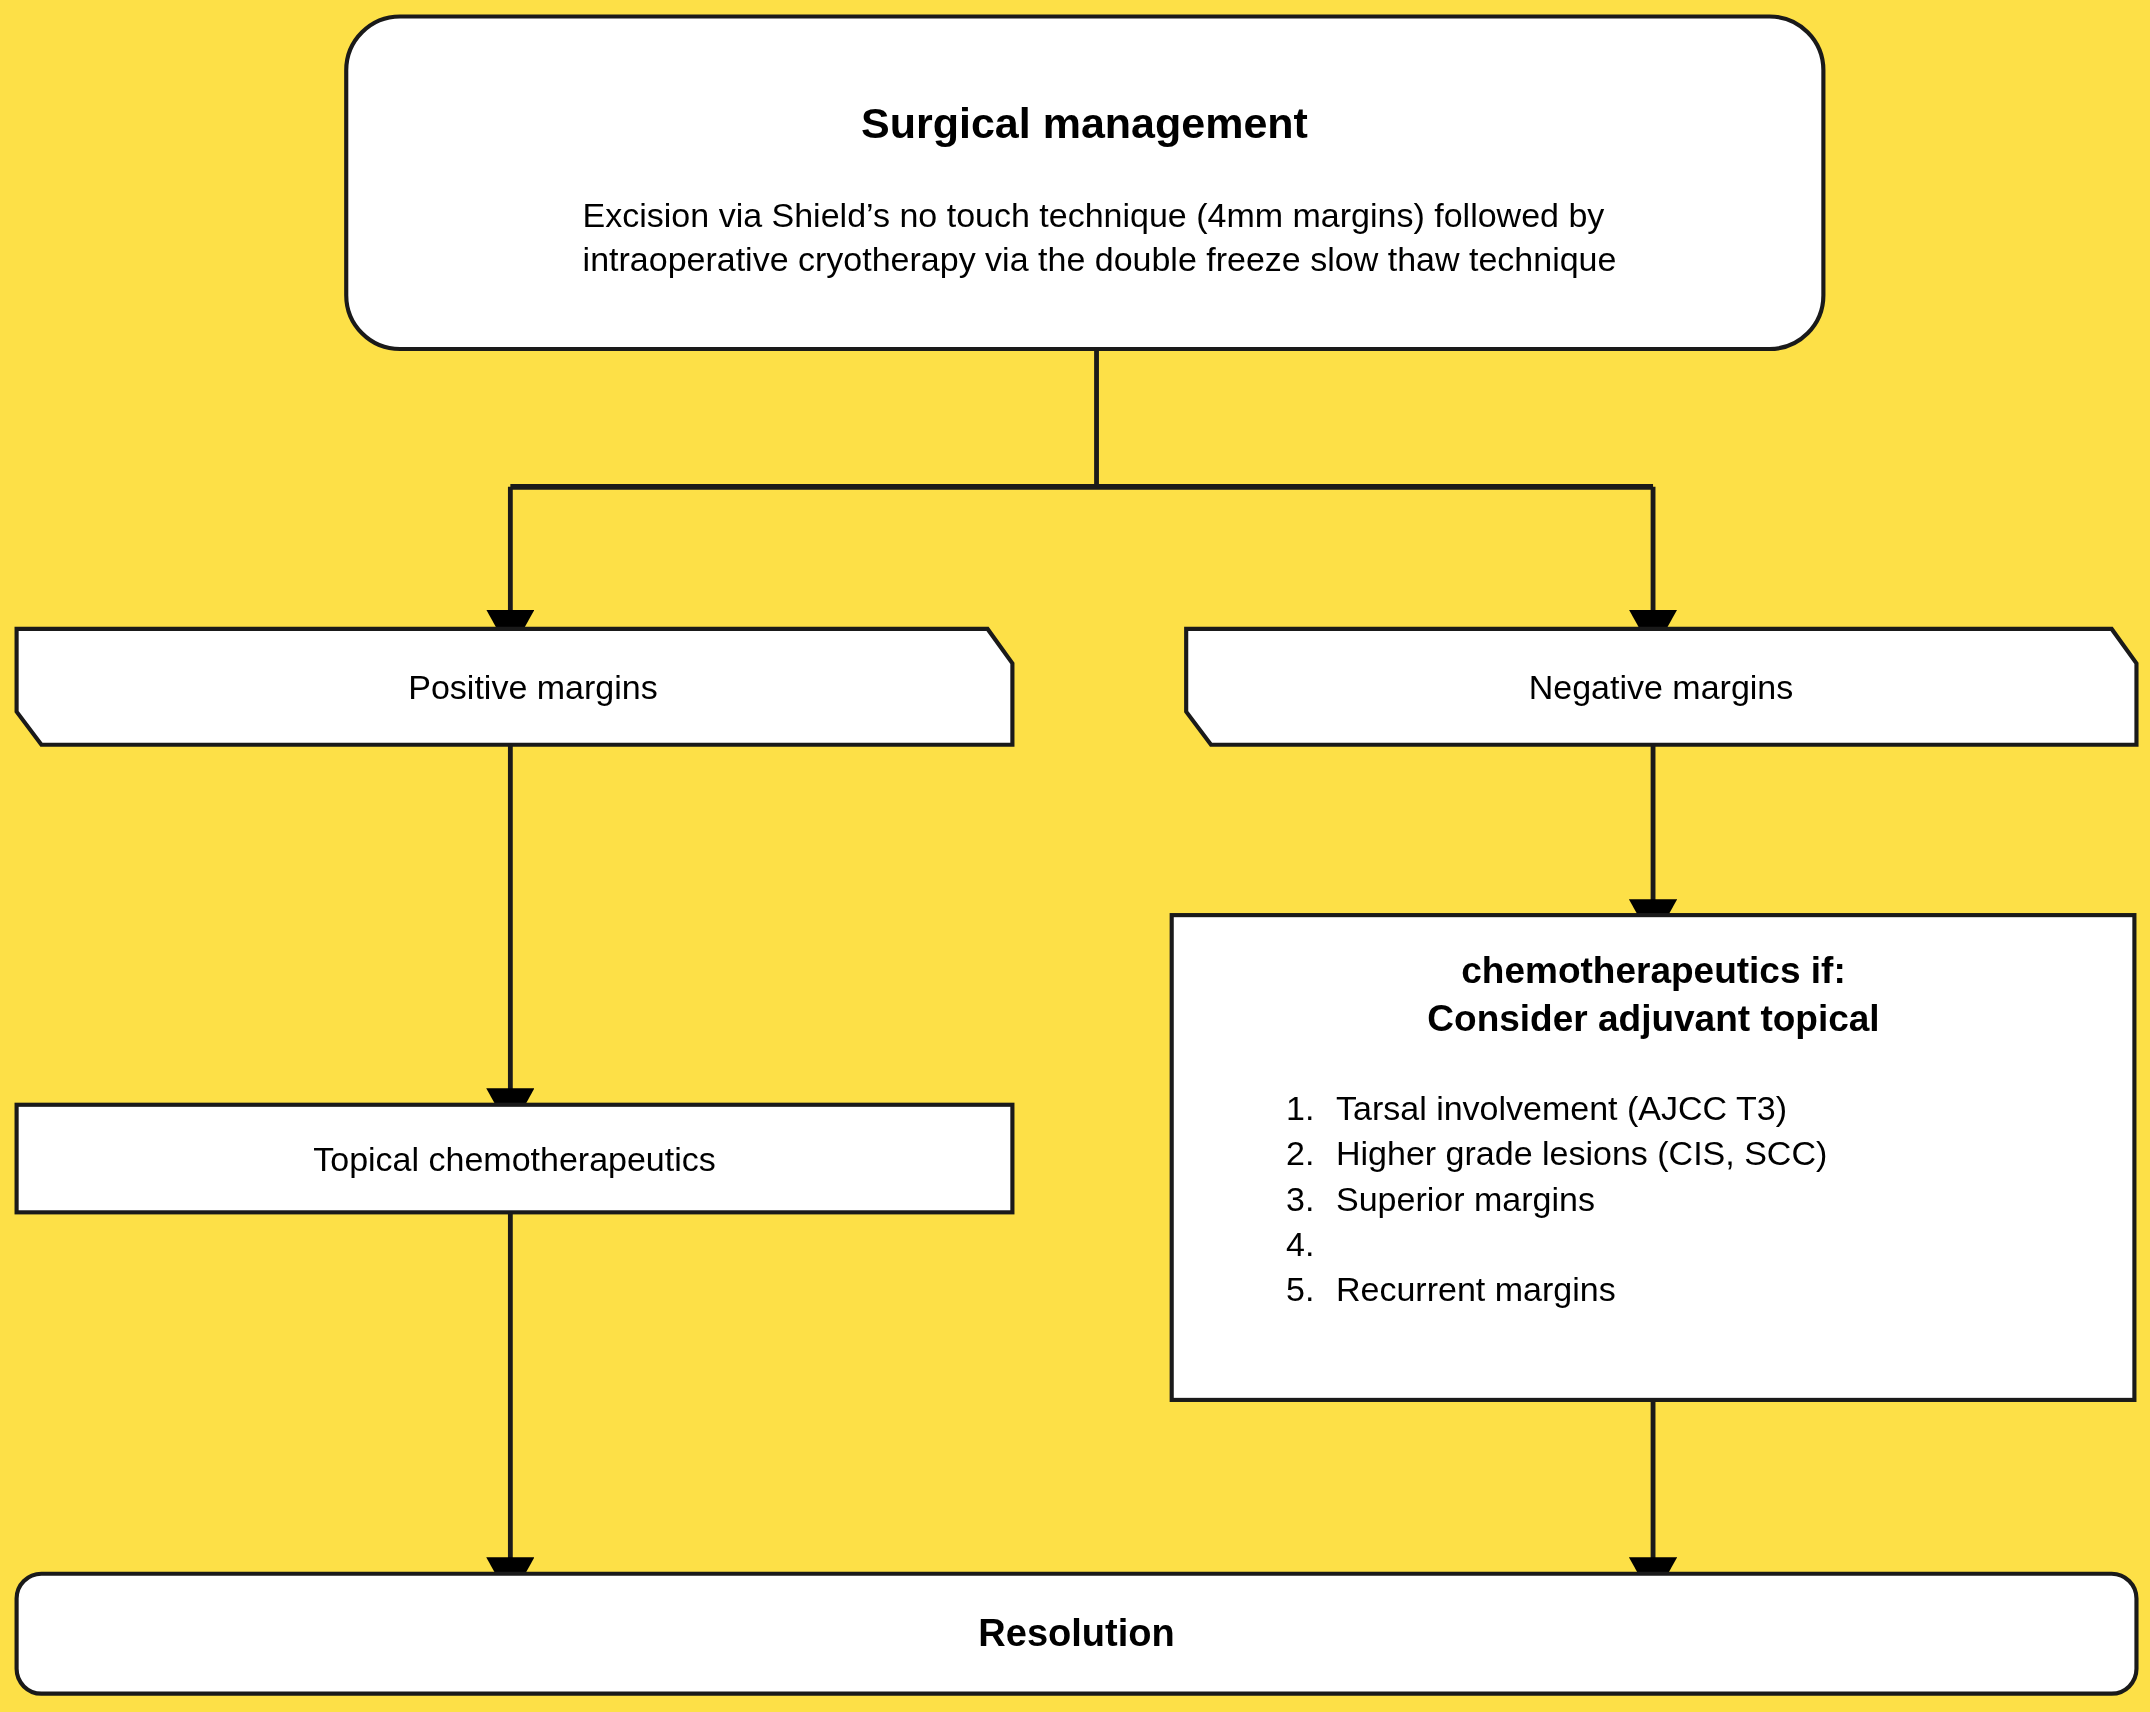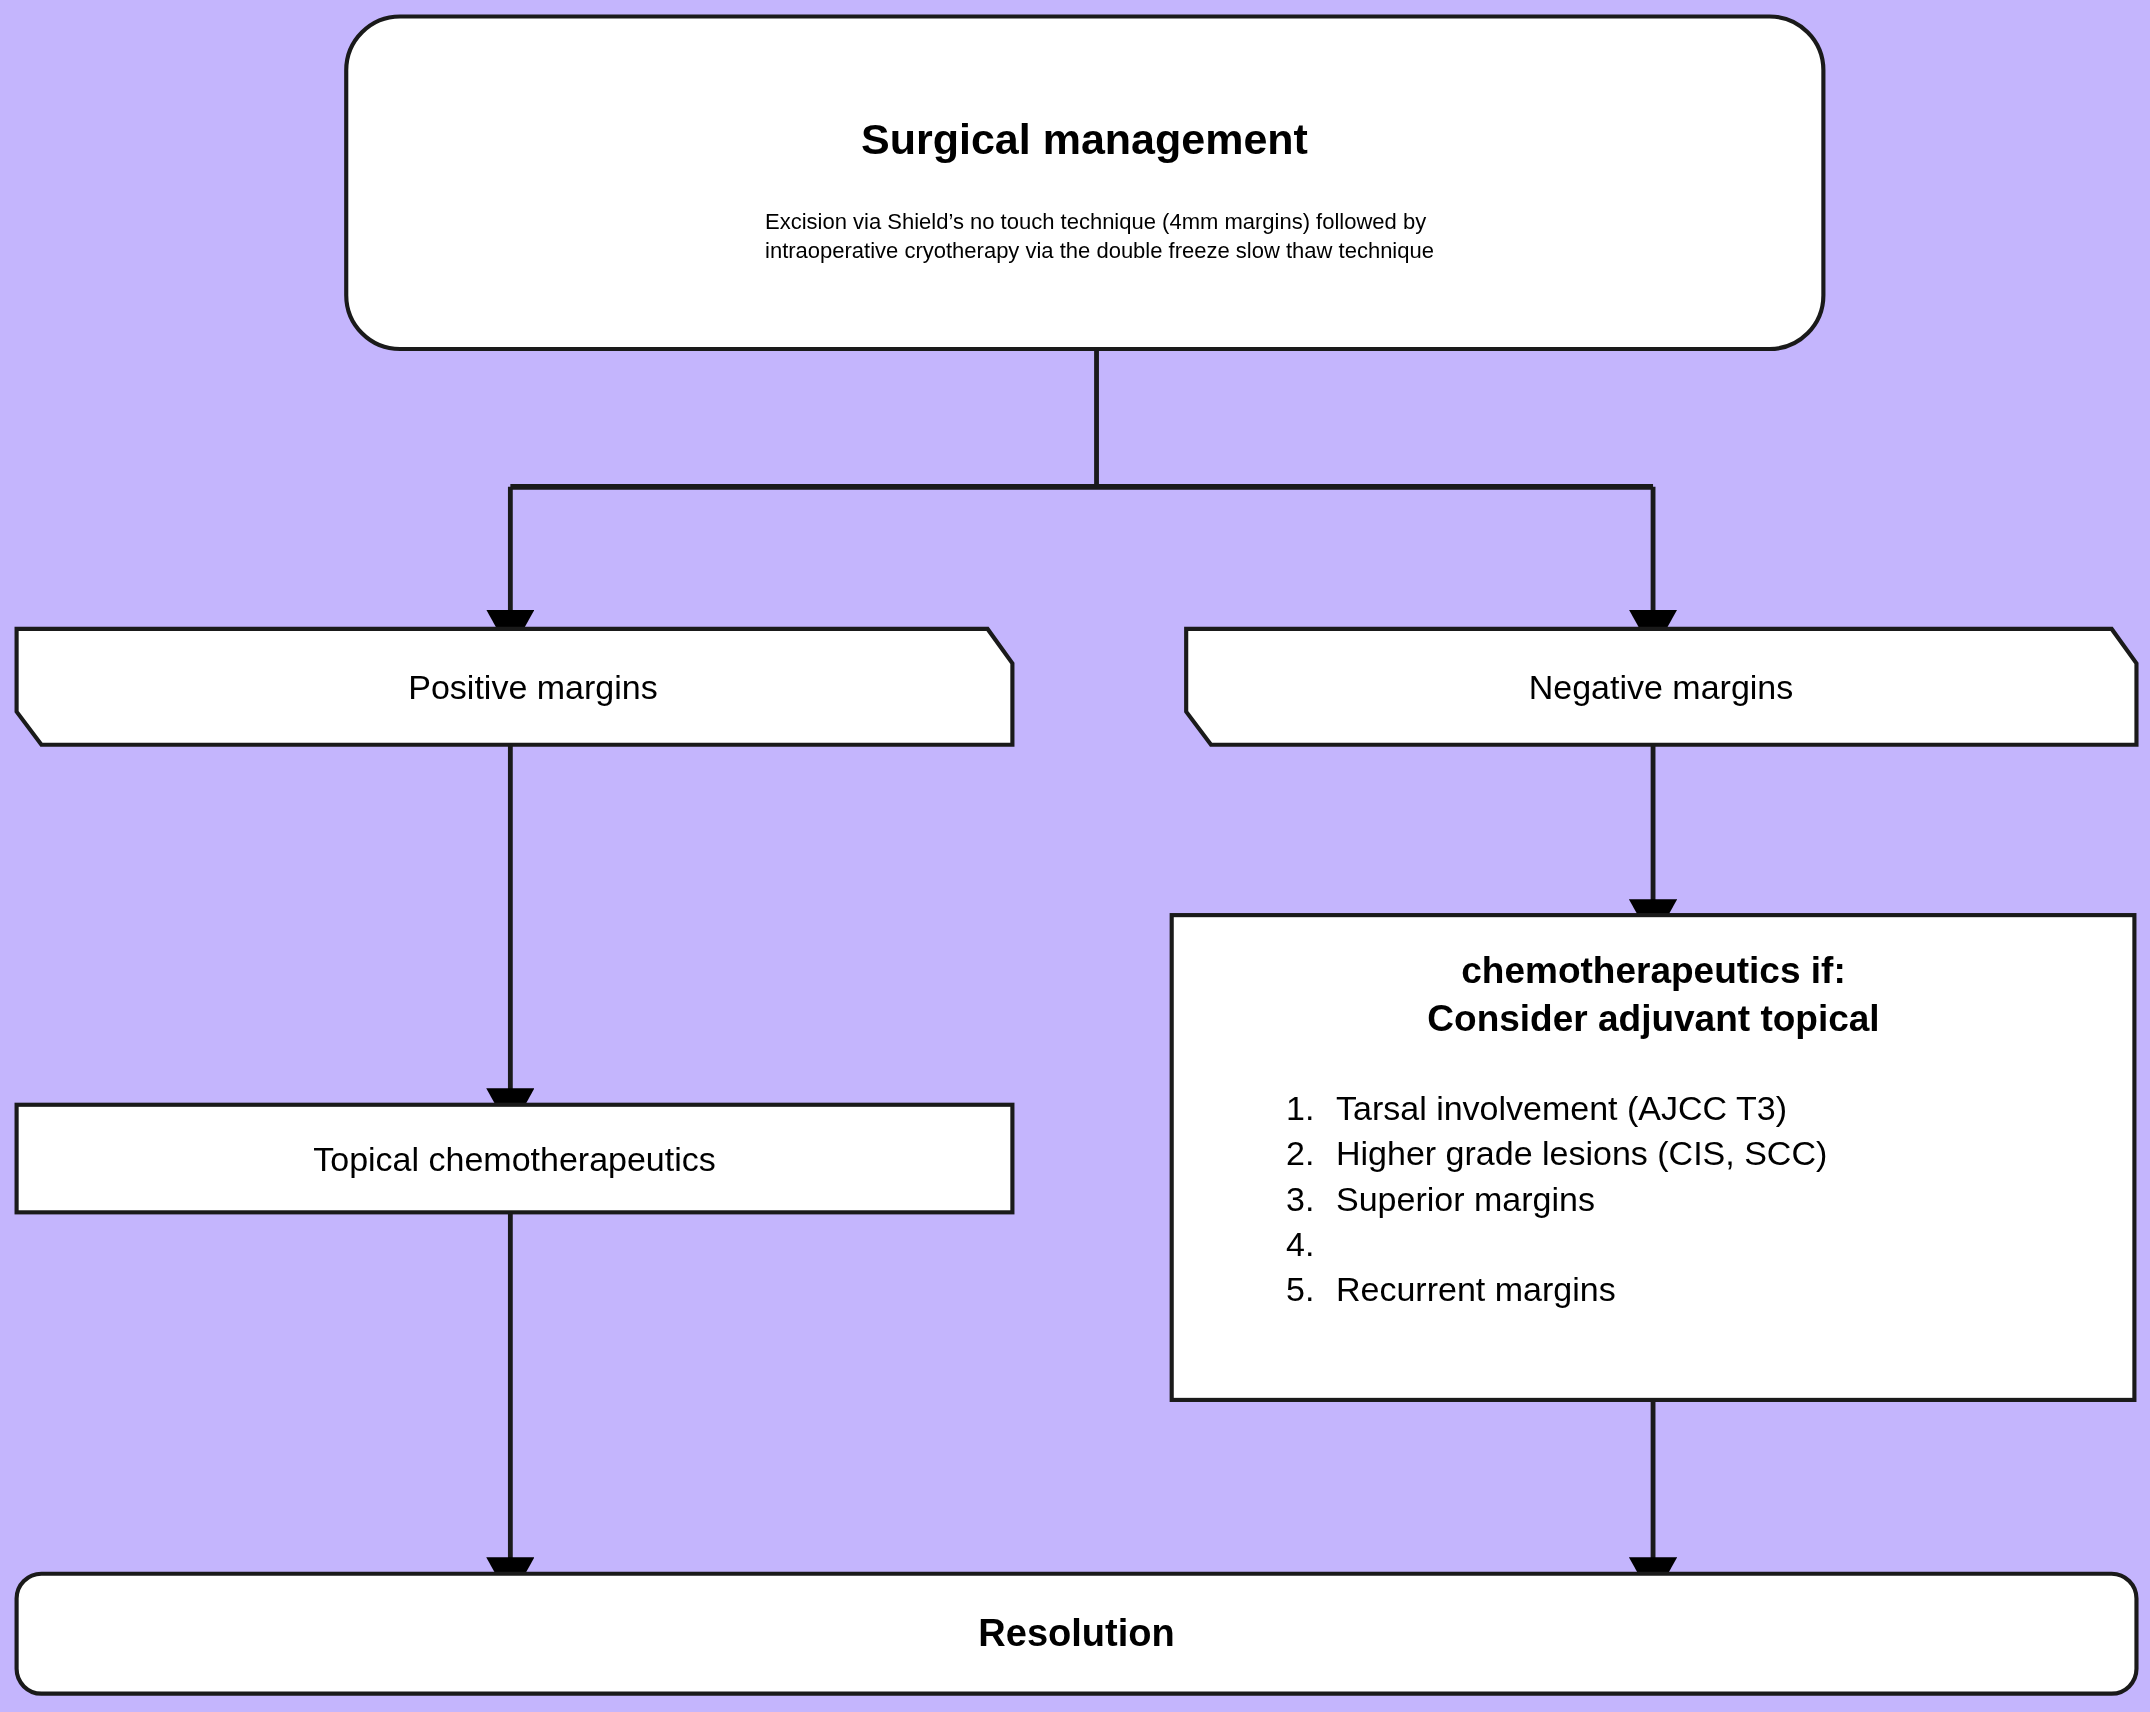--- a/index.html
+++ b/index.html
@@ -1,19 +1,19 @@
 <!DOCTYPE html>
 <html style="font-size:11px"><head>
 <meta charset="utf-8">
 <style>
   html,body{margin:0;padding:0;background:#ffffff;}
   #root{
     position:relative;
     width:2151px;height:1713px;
-    background:#c4b5fd;
+    background:#fde047;
     font-family:"Liberation Sans", sans-serif;
     color:#000000;
     overflow:hidden;
   }
   #flowsvg{position:absolute;left:0;top:0;width:2151px;height:1713px;}
 
   .node-text{
     position:absolute;
     box-sizing:border-box;
     display:flex;
@@ -23,21 +23,21 @@
     pointer-events:none;
   }
   .title-bold{
     font-weight:bold;
     font-size:43px;
     line-height:1.2;
     text-align:center;
     letter-spacing:0px;
   }
   .body-text{
-    font-size:22px;
+    font-size:34px;
     line-height:1.30;
     text-align:left;
     white-space:nowrap;
     margin-left:30px;
   }
   .plain-label{
     font-size:34px;
     line-height:1.2;
     text-align:center;
   }

